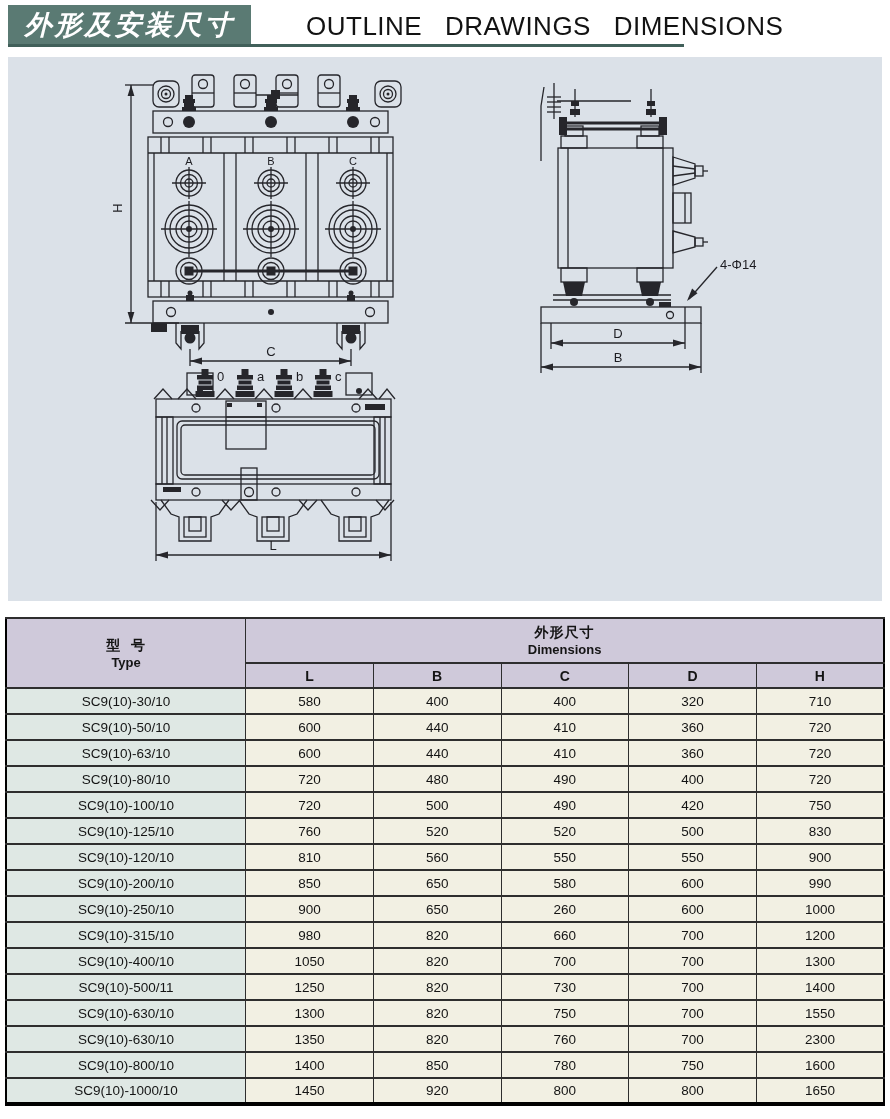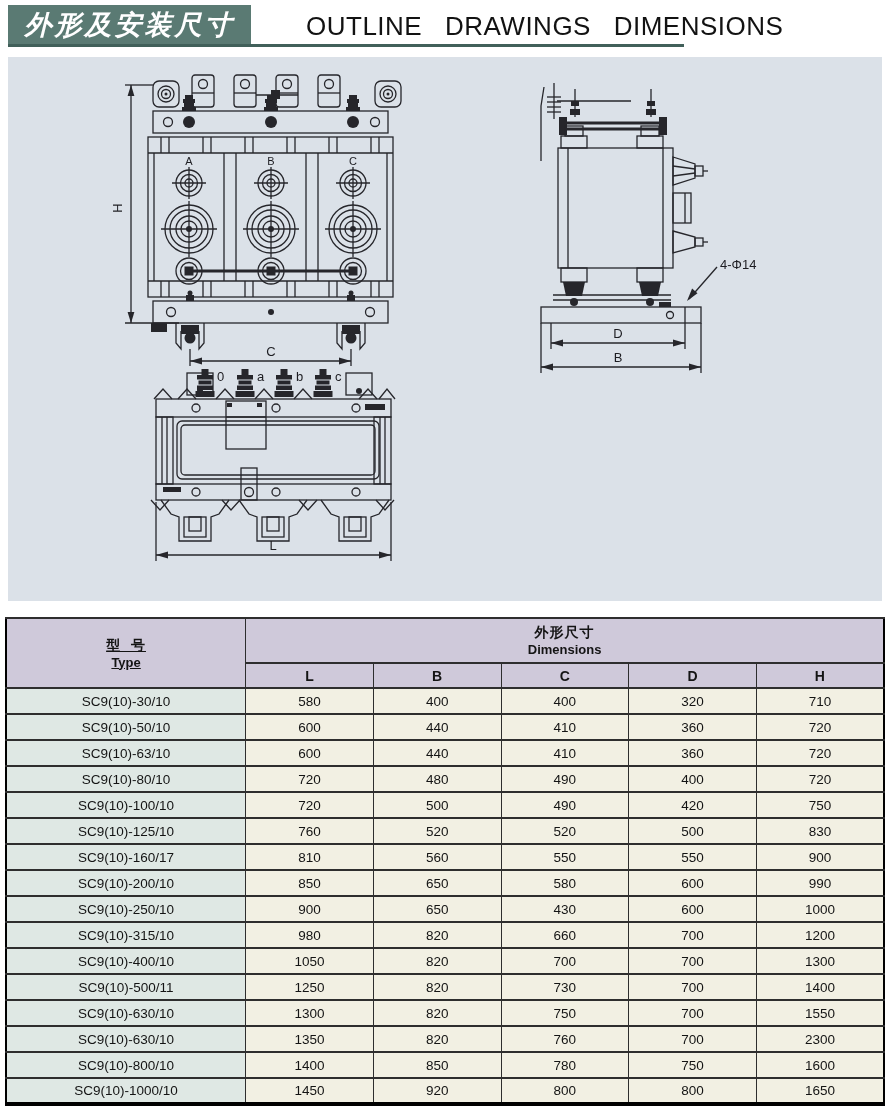--- a/index.html
+++ b/index.html
@@ -25,21 +25,21 @@
   svg text { font-family:"Liberation Sans","DejaVu Sans",sans-serif; fill:#1d1d22; }
   .dim-t { font-size:13px; }
   .ph-t  { font-size:11px; }
 
   .tbl-wrap { position:absolute; left:5px; top:617px; width:880px; }
   table { width:100%; border-collapse:collapse; table-layout:fixed;
     border:2px solid #000; border-bottom-width:4px; }
   th,td { border:1px solid #2e2e2e; border-top-width:2px; border-bottom-width:2px;
     text-align:center; vertical-align:middle; color:#141414; }
   thead th { background:#cfc9da; }
-  th.type-th { width:27.3%;text-decoration:underline; }
+  th.type-th { width:27.3%; }
   thead tr.hdr1 th { height:45px; }
   thead tr.hdr2 th { height:25px; font-size:14px; font-weight:bold; background:#cfc9da; }
   .th-cn { display:block; font-size:14px; font-weight:bold; letter-spacing:1px; white-space:pre; }
   .th-en { display:block; font-size:13px; font-weight:bold; }
   tbody td { height:26px; font-size:13.5px; }
   tbody td.type-cell { background:#dfe8e4; }
   tbody td.val-cell { background:#f2f0e3; }
 </style>
 </head>
 <body>
@@ -415,40 +415,40 @@
           </tr>
           <tr>
             <td class="type-cell">SC9(10)-125/10</td>
             <td class="val-cell">760</td>
             <td class="val-cell">520</td>
             <td class="val-cell">520</td>
             <td class="val-cell">500</td>
             <td class="val-cell">830</td>
           </tr>
           <tr>
-            <td class="type-cell">SC9(10)-160/17</td>
+            <td class="type-cell">SC9(10)-120/10</td>
             <td class="val-cell">810</td>
             <td class="val-cell">560</td>
             <td class="val-cell">550</td>
             <td class="val-cell">550</td>
             <td class="val-cell">900</td>
           </tr>
           <tr>
             <td class="type-cell">SC9(10)-200/10</td>
             <td class="val-cell">850</td>
             <td class="val-cell">650</td>
             <td class="val-cell">580</td>
             <td class="val-cell">600</td>
             <td class="val-cell">990</td>
           </tr>
           <tr>
             <td class="type-cell">SC9(10)-250/10</td>
             <td class="val-cell">900</td>
             <td class="val-cell">650</td>
-            <td class="val-cell">430</td>
+            <td class="val-cell">260</td>
             <td class="val-cell">600</td>
             <td class="val-cell">1000</td>
           </tr>
           <tr>
             <td class="type-cell">SC9(10)-315/10</td>
             <td class="val-cell">980</td>
             <td class="val-cell">820</td>
             <td class="val-cell">660</td>
             <td class="val-cell">700</td>
             <td class="val-cell">1200</td>

